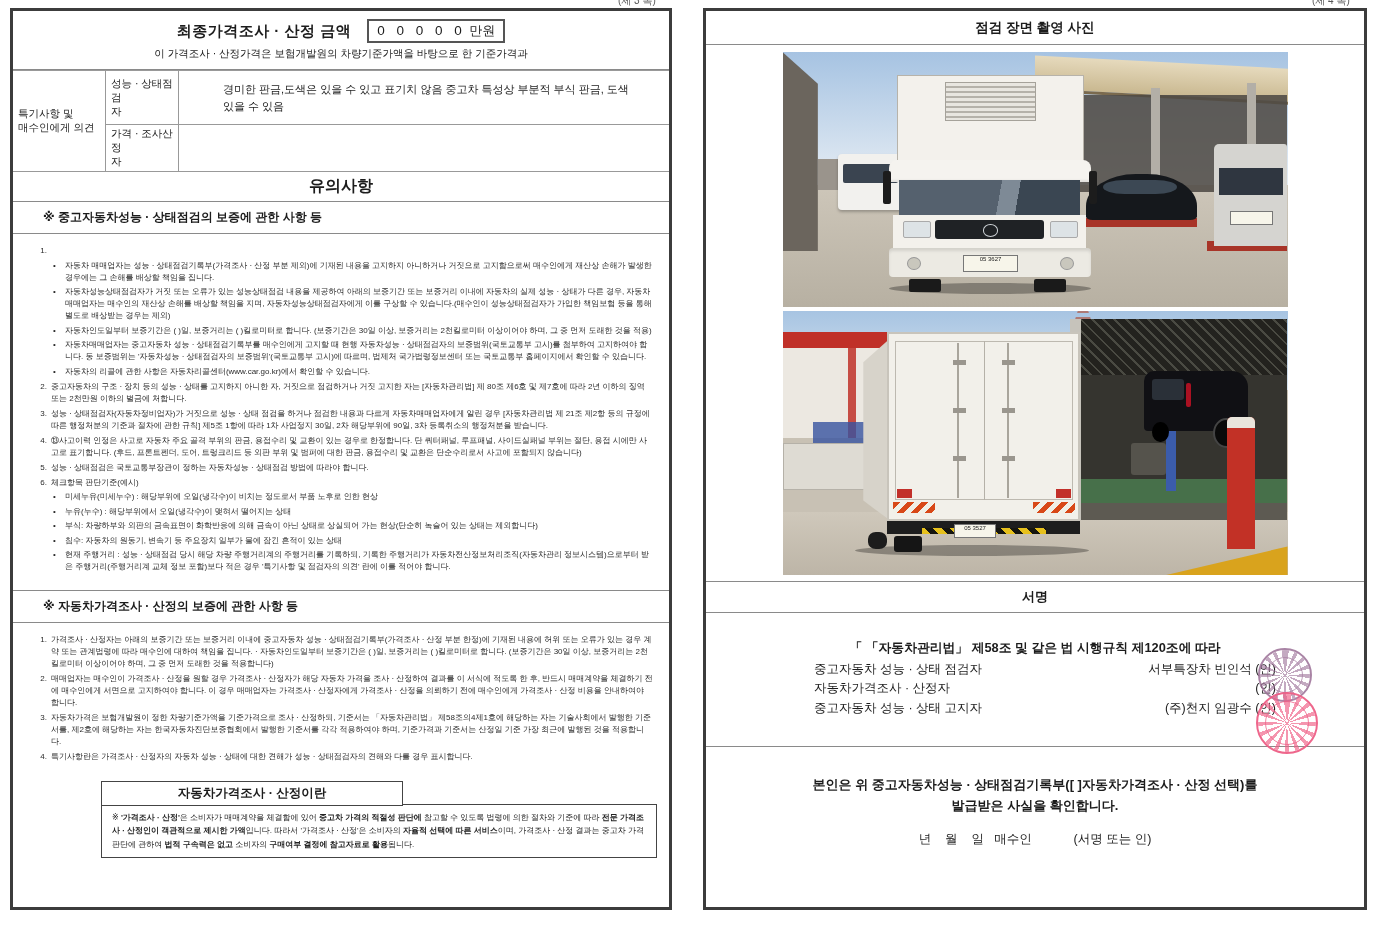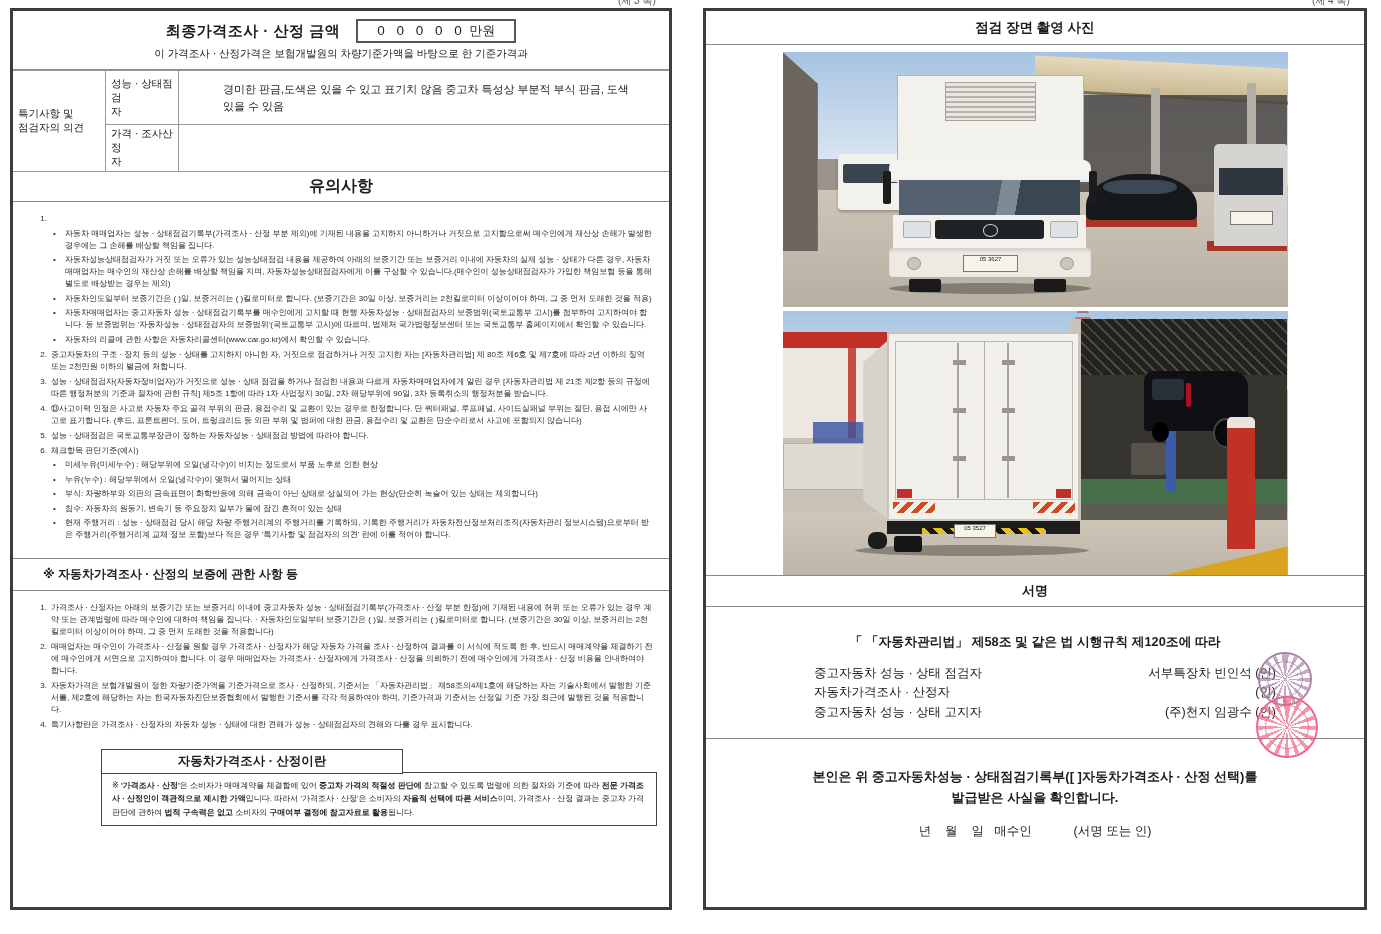--- a/index.html
+++ b/index.html
@@ -7,21 +7,21 @@
        font-family:"Liberation Sans","DejaVu Sans",sans-serif;color:#1c1c1c;}
   .page{position:absolute;top:8px;height:896px;background:#fff;border:3px solid #3c3c3c;}
   .page-left{left:10px;width:656px;}
   .page-right{left:703px;width:658px;}
   .corner-note{position:absolute;top:-6px;font-size:10px;color:#555;z-index:5;}
 
   
   .lp-header{border-bottom:1px solid #8a8a8a;padding:8px 6px 8px;text-align:center;}
   .lp-title-row{display:flex;justify-content:center;align-items:center;gap:16px;margin-bottom:3px;}
   .lp-title{font-size:15px;font-weight:700;letter-spacing:.5px;}
-  .amount-box{border:2px solid #555;padding:1px 19px;font-size:13px;}
+  .amount-box{border:2px solid #555;padding:1px 8px;font-size:13px;}
   .amount-box .digits{letter-spacing:4px;font-size:13.5px;}
   .lp-sub{font-size:10.5px;line-height:1.45;color:#222;}
   .op-table{width:100%;border-collapse:collapse;table-layout:fixed;}
   .op-table td{border:1px solid #999;font-size:10.5px;vertical-align:middle;padding:2px 5px;}
   .op-table .c1{width:82px;border-left:none;white-space:pre-line;}
   .op-table .c2{width:62px;white-space:pre-line;}
   .op-table .c3{border-right:none;font-size:11px;white-space:pre-line;line-height:1.5;padding-left:44px;}
   .r1{height:54px;} .r2{height:44px;}
   .bar{border-bottom:1px solid #8a8a8a;text-align:center;font-weight:700;font-size:16px;padding:4px 0;}
   .sec-head{border-bottom:1px solid #8a8a8a;font-weight:700;font-size:12px;padding:7px 0 7px 30px;}
@@ -40,34 +40,34 @@
   .fb-body{border:1.5px solid #444;padding:6px 10px;font-size:8px;line-height:1.65;color:#222;}
 
   
   .rp-header{text-align:center;font-weight:700;font-size:13.5px;padding:8px 0 7px;border-bottom:1px solid #8a8a8a;}
   .photo-wrap{display:flex;justify-content:center;}
   .photo{position:relative;overflow:hidden;background:#c8c1b4;}
   .p1{width:505px;height:255px;margin-top:7px;}
   .p2{width:505px;height:264px;margin-top:4px;}
   .abs{position:absolute;}
   .sign-title{border-top:1px solid #8a8a8a;border-bottom:1px solid #8a8a8a;text-align:center;font-weight:700;
-              font-size:13px;padding:6px 0;}
+              font-size:13px;padding:6px 0;margin-top:6px;}
   .sign-body{padding:24px 30px 0;}
   .sign-line{text-align:center;font-weight:700;font-size:12.8px;line-height:1.65;}
   .sign-date{text-align:center;font-size:12px;font-weight:500;margin-top:6px;}
-  .sign-rows{position:relative;margin-top:12px;}
+  .sign-rows{position:relative;margin-top:2px;}
   .srow{display:flex;justify-content:space-between;padding:0 58px 0 78px;font-size:12.5px;
         font-weight:500;line-height:1.55;}
   .seal{position:absolute;border-radius:50%;opacity:.85;}
   .seal-ring{width:100%;height:100%;border-radius:50%;
      background:repeating-conic-gradient(currentColor 0deg 9deg, transparent 9deg 22deg);opacity:.7;}
   .seal::after{content:"";position:absolute;inset:7px;border:1.5px solid currentColor;border-radius:50%;opacity:.8;}
   .seal1{right:22px;top:-12px;width:50px;height:50px;border:2px solid #9b6f96;color:#9b6f96;}
   .seal2{right:16px;top:32px;width:58px;height:58px;border:2.5px solid #ee5f86;color:#ee5f86;opacity:.95;}
-  .confirm{border-top:1px solid #8a8a8a;margin-top:16px;padding-top:28px;text-align:center;}
+  .confirm{border-top:1px solid #8a8a8a;margin-top:28px;padding-top:28px;text-align:center;}
   .confirm .cl{font-weight:700;font-size:13px;line-height:1.6;}
   .confirm .c2{font-size:12.5px;margin-top:14px;white-space:pre;}
   .plate-txt{position:absolute;background:#f7f5ea;border:1px solid #777;color:#222;
              font-size:6px;line-height:1.2;text-align:center;overflow:hidden;}
 </style>
 </head>
 <body>
 
 <div class="corner-note" style="left:618px;">(제 3 쪽)</div>
 <div class="corner-note" style="left:1312px;">(제 4 쪽)</div>
@@ -82,35 +82,36 @@
         <span>만원</span>
       </span>
     </div>
     <div class="lp-sub">이 가격조사 · 산정가격은 보험개발원의 차량기준가액을 바탕으로 한 기준가격과</div>
   </div>
 
   <table class="op-table">
     <tbody>
         <tr class="r1">
       <td class="c1" rowspan="2">특기사항 및
-점검자의 의견</td>
+매수인에게 의견</td>
       <td class="c2">성능 · 상태점검
 자</td>
       <td class="c3">경미한 판금,도색은 있을 수 있고 표기치 않음 중고차 특성상 부분적 부식 판금, 도색
 있을 수 있음</td>
     </tr>
     <tr class="r2">
       <td class="c2">가격 · 조사산정
 자</td>
       <td class="c3"></td>
     </tr>
   </tbody>
     </table>
 
   <div class="bar">유의사항</div>
+  <div class="sec-head">※ 중고자동차성능 · 상태점검의 보증에 관한 사항 등</div>
 
   <div class="list-area">
     <div class="nrow">
       <span class="num">1.</span>
         <span class="txt"></span>
     </div>
     <div class="bullet">
         <span class="bm">•</span>
         <span class="bt">자동차 매매업자는 성능 · 상태점검기록부(가격조사 · 산정 부분 제외)에 기재된 내용을 고지하지 아니하거나 거짓으로 고지함으로써 매수인에게 재산상 손해가 발생한 경우에는 그 손해를 배상할 책임을 집니다.</span>
       </div>

